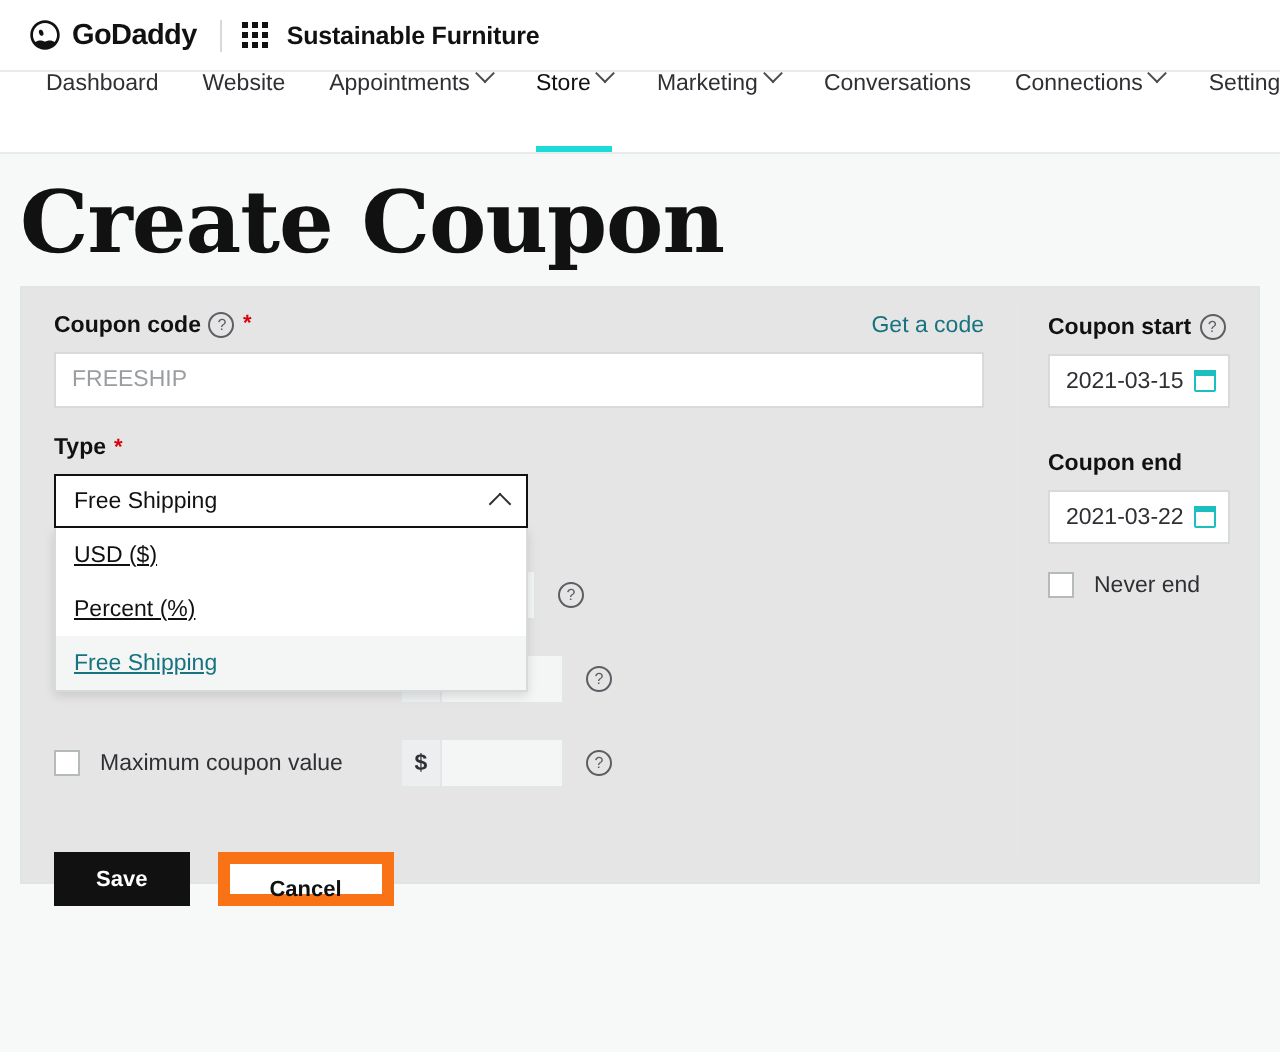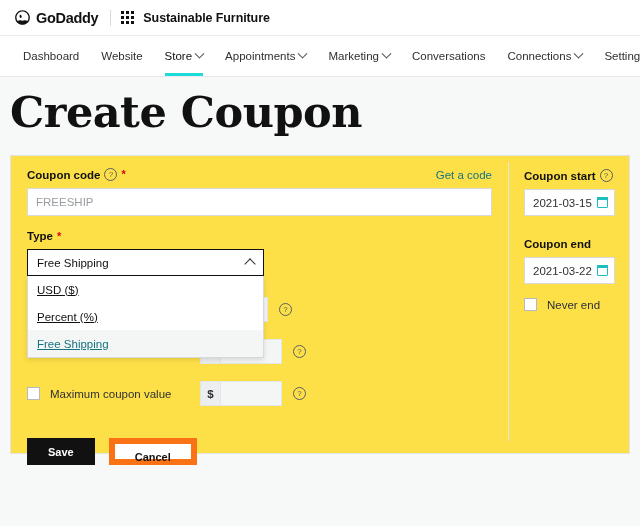--- a/index.html
+++ b/index.html
@@ -73,21 +73,20 @@
     height: 41px;
     background: #ffffff;
     display: flex;
     align-items: stretch;
     padding-left: 12px;
     border-bottom: 1px solid #e8eaeb;
     box-sizing: border-box;
   }
   .nav-item {
     display: flex;
-    align-items: center;
     gap: 4px;
     padding: 0 11px;
     font-size: 11.5px;
     color: #2f3034;
     position: relative;
     cursor: pointer;
     white-space: nowrap;
   }
   .nav-item.active { color: #111; }
   .nav-item.active::after {
@@ -120,24 +119,24 @@
     color: #111;
     letter-spacing: -0.5px;
     line-height: 1;
     margin: 0;
   }
 
   
   .card {
     position: absolute;
     left: 10px;
-    top: 155px;
+    top: 143px;
     width: 620px;
     height: 299px;
-    background: #fde047;
+    background: #e5e5e5;
     border: 1px solid #e1e4e5;
     box-sizing: border-box;
   }
   .card-inner {
     display: flex;
     height: 100%;
   }
   .col-left {
     width: 497px;
     box-sizing: border-box;
@@ -436,26 +435,26 @@
   <span class="site-name">Sustainable Furniture</span>
 </div>
 
 <div class="navbar">
   <div class="nav-item">
     <span>Dashboard</span>
   </div>
   <div class="nav-item">
     <span>Website</span>
   </div>
+  <div class="nav-item">
+    <span>Appointments</span>
+    <span class="chev"></span>
+  </div>
   <div class="nav-item active">
     <span>Store</span>
-    <span class="chev"></span>
-  </div>
-  <div class="nav-item">
-    <span>Appointments</span>
     <span class="chev"></span>
   </div>
   <div class="nav-item">
     <span>Marketing</span>
     <span class="chev"></span>
   </div>
   <div class="nav-item">
     <span>Conversations</span>
   </div>
   <div class="nav-item">

